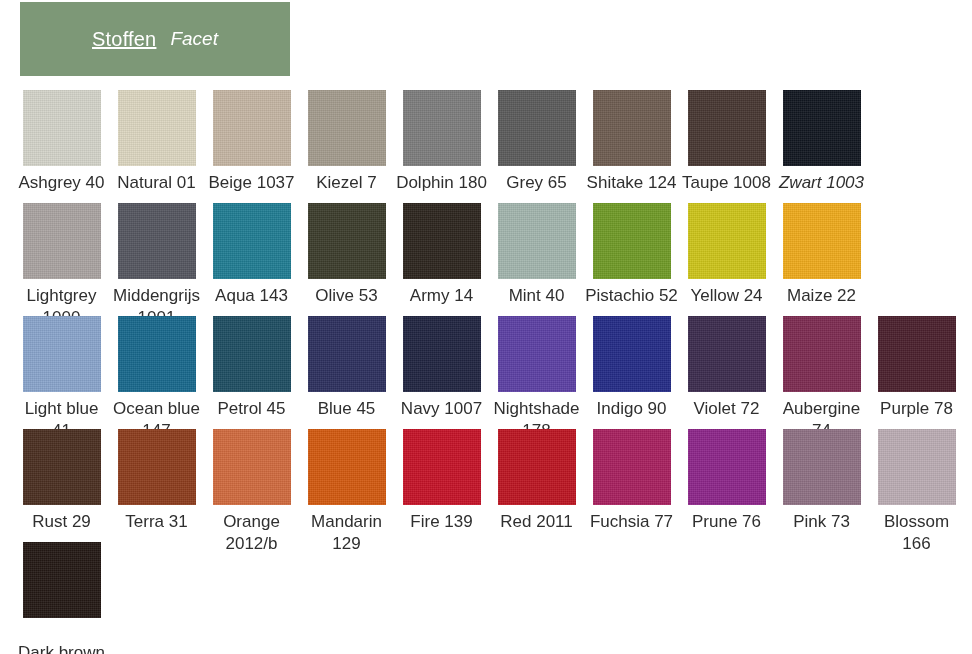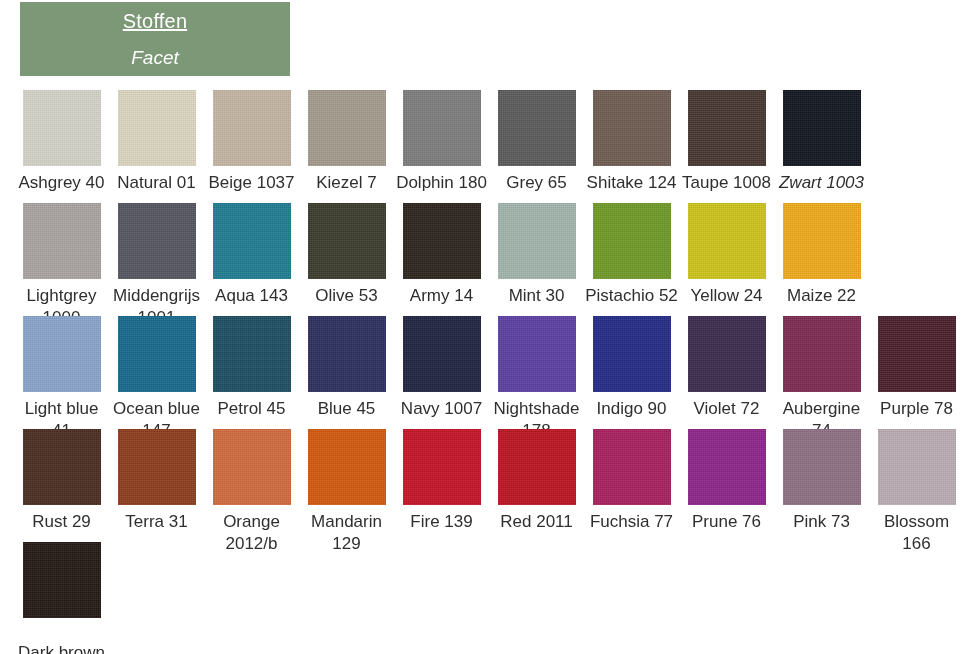--- a/index.html
+++ b/index.html
@@ -17,21 +17,21 @@
   }
 
   
   #header-banner {
     position: absolute;
     left: 20px;
     top: 2px;
     width: 270px;
     height: 74px;
     display: flex;
-    flex-direction: column;
+    flex-direction: row;
     align-items: center;
     justify-content: center;
     gap: 14px;
   }
   #header-title {
     color: #ffffff;
     font-size: 20px;
     font-weight: normal;
     text-decoration: underline;
     letter-spacing: 0.2px;
@@ -154,21 +154,21 @@
       <div class="swatch-cell">
         <div class="swatch-chip" style="background: rgb(59, 60, 43);"></div>
         <div class="swatch-label" style="color: rgb(47, 47, 47);">Olive 53</div>
       </div>
       <div class="swatch-cell">
         <div class="swatch-chip" style="background: rgb(44, 36, 29);"></div>
         <div class="swatch-label" style="color: rgb(47, 47, 47);">Army 14</div>
       </div>
       <div class="swatch-cell">
         <div class="swatch-chip" style="background: rgb(162, 181, 173);"></div>
-        <div class="swatch-label" style="color: rgb(47, 47, 47);">Mint 30</div>
+        <div class="swatch-label" style="color: rgb(47, 47, 47);">Mint 40</div>
       </div>
       <div class="swatch-cell">
         <div class="swatch-chip" style="background: rgb(111, 154, 38);"></div>
         <div class="swatch-label" style="color: rgb(47, 47, 47);">Pistachio 52</div>
       </div>
       <div class="swatch-cell">
         <div class="swatch-chip" style="background: rgb(205, 196, 25);"></div>
         <div class="swatch-label" style="color: rgb(47, 47, 47);">Yellow 24</div>
       </div>
       <div class="swatch-cell">

